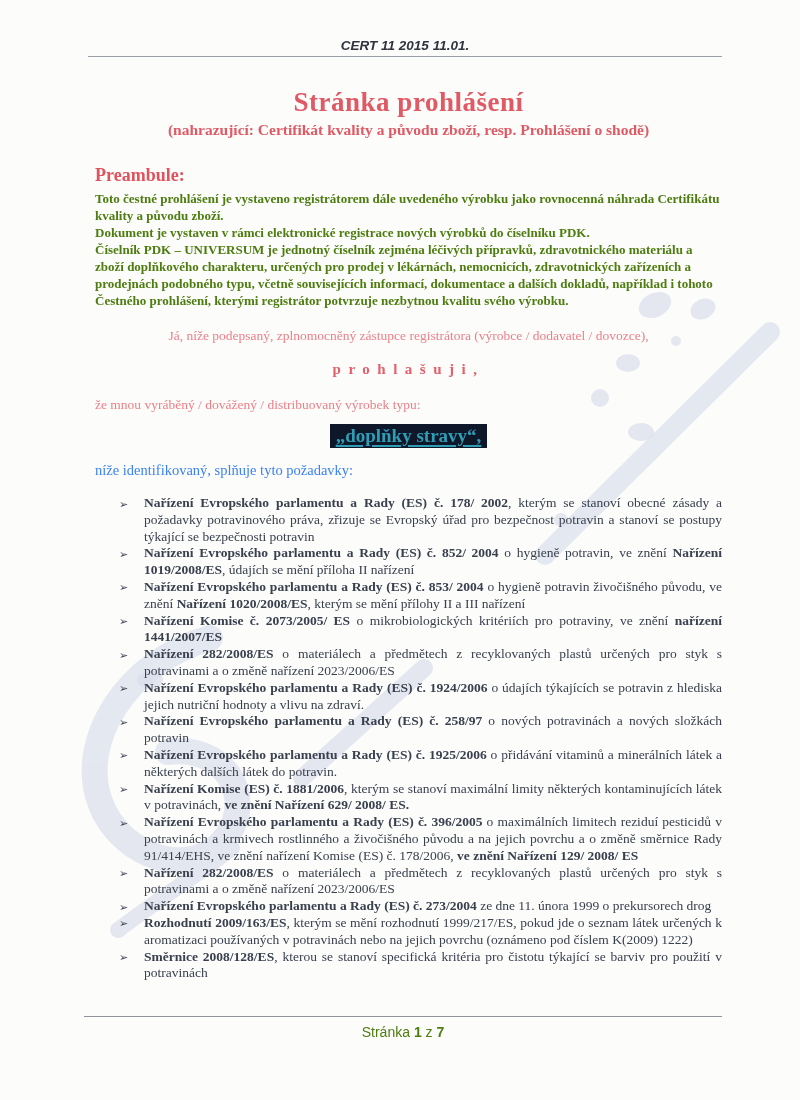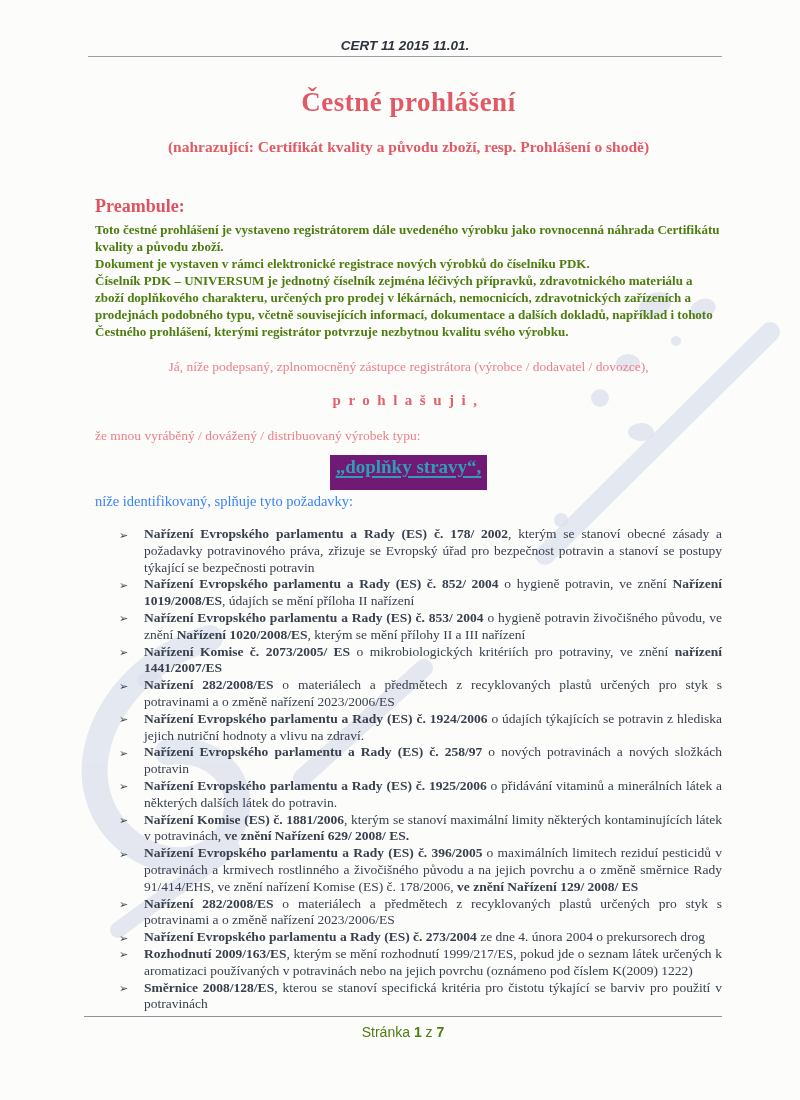--- a/index.html
+++ b/index.html
@@ -13,36 +13,36 @@
   .doc-header{
     text-align:center;font-family:"Liberation Sans", sans-serif;
     font-style:italic;font-weight:bold;font-size:13.5px;color:#2e333d;
     border-bottom:1.5px solid #9aa0aa;padding-bottom:3px;margin-left:-7px;
   }
   .doc-title{
     margin-top:30px;text-align:center;color:#e05a65;font-weight:bold;
     font-size:27px;letter-spacing:0.5px;
   }
   .doc-subtitle{
-    text-align:center;color:#e05a65;font-weight:bold;font-size:15.5px;margin-top:20px;
+    text-align:center;color:#e05a65;font-weight:bold;font-size:15.5px;margin-top:3px;
   }
-  .preamble{margin-top:40px;}
+  .preamble{margin-top:26px;}
   .preamble-heading{font-size:18px;font-weight:bold;color:#e0525e;margin:0 0 4px 0;}
   .preamble p{margin:0;font-size:13px;line-height:17px;font-weight:bold;color:#4d7c0f;}
   .decl-intro{margin-top:19px;text-align:center;color:#ec8089;font-size:13.5px;}
   .decl-verb{
     margin-top:17px;text-align:center;color:#e4606b;font-weight:bold;
     font-size:15px;letter-spacing:0.5em;font-family:Liberation Serif, serif;
   }
   .product-line{margin-top:19px;color:#ec8089;font-size:13.5px;}
   .product-type-wrap{text-align:center;margin-top:12px;}
   .product-type{
-    background:#701a75;color:#2f9db4;font-weight:bold;font-size:19px;
+    background:#0f172a;color:#2f9db4;font-weight:bold;font-size:19px;
     text-decoration:underline;text-decoration-thickness:2px;text-underline-offset:3px;
-    padding:1px 6px 13px 6px;
+    padding:1px 6px 2px 6px;
   }
   .follow-up{margin-top:15px;font-size:14.5px;color:#3b82f6;}
   .req-list{list-style:none;margin:16px 0 0 0;padding:0 0 0 22px;}
   .req-item{
     position:relative;padding-left:27px;text-align:justify;
     font-size:13.5px;line-height:16.8px;color:#39404e;
   }
   .req-item b{font-weight:bold;}
   .bullet{
     position:absolute;left:2px;top:1.5px;font-size:11px;color:#3a414f;
@@ -75,21 +75,21 @@
     <ellipse cx="641" cy="432" rx="13" ry="9"></ellipse>
     <circle cx="561" cy="520" r="7"></circle>
     <ellipse cx="150" cy="680" rx="13" ry="9"></ellipse>
   </g>
 </svg>
 
 <div class="content">
 
   <div class="doc-header">CERT 11 2015 11.01.</div>
 
-  <div class="doc-title">Čestné prohlášení</div>
+  <div class="doc-title">Stránka prohlášení</div>
   <div class="doc-subtitle">(nahrazující: Certifikát kvality a původu zboží, resp. Prohlášení o shodě)</div>
 
   <div class="preamble">
     <div class="preamble-heading">Preambule:</div>
     <p>Toto čestné prohlášení je vystaveno registrátorem dále uvedeného výrobku jako rovnocenná náhrada Certifikátu kvality a původu zboží.</p>
     <p>Dokument je vystaven v rámci elektronické registrace nových výrobků do číselníku PDK.</p>
     <p>Číselník PDK – UNIVERSUM je jednotný číselník zejména léčivých přípravků, zdravotnického materiálu a zboží doplňkového charakteru, určených pro prodej v lékárnách, nemocnicích, zdravotnických zařízeních a prodejnách podobného typu, včetně souvisejících informací, dokumentace a dalších dokladů, například i tohoto Čestného prohlášení, kterými registrátor potvrzuje nezbytnou kvalitu svého výrobku.</p>
   </div>
 
   <div class="decl-intro">Já, níže podepsaný, zplnomocněný zástupce registrátora (výrobce / dodavatel / dovozce),</div>
@@ -140,21 +140,21 @@
       <li class="req-item">
     <span class="bullet">➢</span>
     <span class="req-text"><b>Nařízení Evropského parlamentu a Rady (ES) č. 396/2005</b><span> o maximálních limitech reziduí pesticidů v potravinách a krmivech rostlinného a živočišného původu a na jejich povrchu a o změně směrnice Rady 91/414/EHS, ve znění nařízení Komise (ES) č. 178/2006, </span><b>ve znění Nařízení 129/ 2008/ ES</b></span>
   </li>
       <li class="req-item">
     <span class="bullet">➢</span>
     <span class="req-text"><b>Nařízení 282/2008/ES</b><span> o materiálech a předmětech z recyklovaných plastů určených pro styk s potravinami a o změně nařízení 2023/2006/ES</span></span>
   </li>
       <li class="req-item">
     <span class="bullet">➢</span>
-    <span class="req-text"><b>Nařízení Evropského parlamentu a Rady (ES) č. 273/2004</b><span> ze dne 4. února 2004 o prekursorech drog</span></span>
+    <span class="req-text"><b>Nařízení Evropského parlamentu a Rady (ES) č. 273/2004</b><span> ze dne 11. února 1999 o prekursorech drog</span></span>
   </li>
       <li class="req-item">
     <span class="bullet">➢</span>
     <span class="req-text"><b>Rozhodnutí 2009/163/ES</b><span>, kterým se mění rozhodnutí 1999/217/ES, pokud jde o seznam látek určených k aromatizaci používaných v potravinách nebo na jejich povrchu (oznámeno pod číslem K(2009) 1222)</span></span>
   </li>
       <li class="req-item">
     <span class="bullet">➢</span>
     <span class="req-text"><b>Směrnice 2008/128/ES</b><span>, kterou se stanoví specifická kritéria pro čistotu týkající se barviv pro použití v potravinách</span></span>
   </li>
     </ul>

